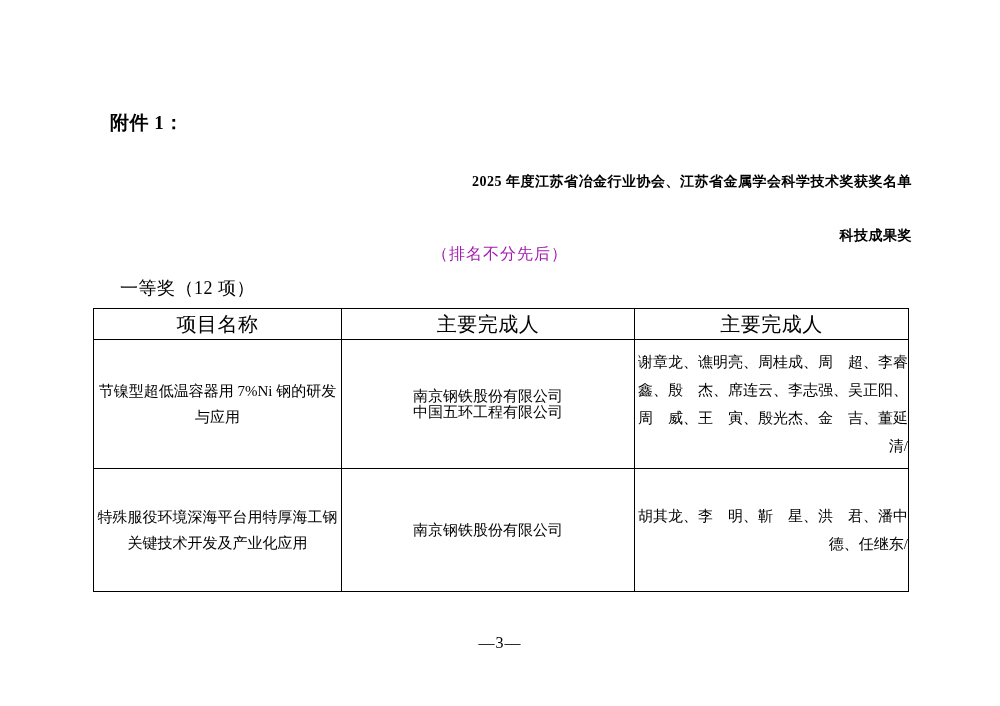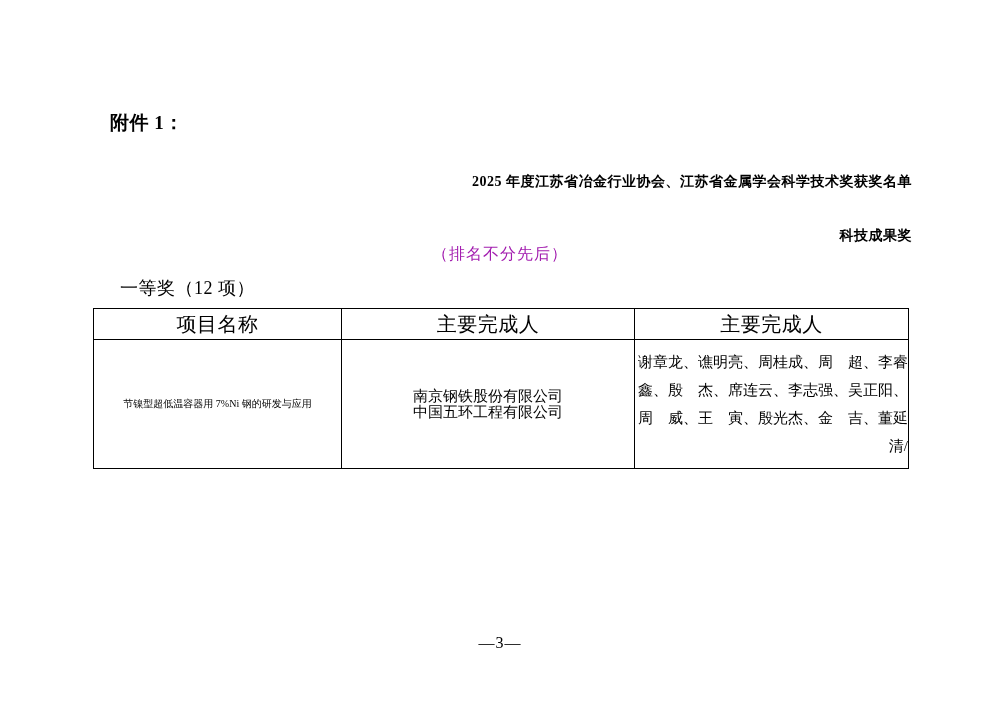--- a/index.html
+++ b/index.html
@@ -88,21 +88,21 @@
     font-weight: normal;
     text-align: center;
     letter-spacing: 0.5px;
   }
   col.c1 { width: 248px; }
   col.c2 { width: 293px; }
   col.c3 { width: 274px; }
 
   td.proj {
     text-align: center;
-    font-size: 10px;
+    font-size: 15px;
     line-height: 26px;
     padding: 10px 16px;
     font-family: Liberation Serif, serif;
   }
   td.unit {
     text-align: center;
     font-size: 15px;
     line-height: 16px;
     padding: 10px 10px;
   }
@@ -155,18 +155,23 @@
           <th>主要完成人</th>
           <th>主要完成人</th>
         </tr>
       </thead>
       <tbody>
         <tr class="row1">
           <td class="proj">节镍型超低温容器用 7%Ni 钢的研发与应用</td>
           <td class="unit">南京钢铁股份有限公司<br>中国五环工程有限公司</td>
           <td class="people">谢章龙、谯明亮、周桂成、周　超、李睿鑫、殷　杰、席连云、李志强、吴正阳、周　威、王　寅、殷光杰、金　吉、董延清/</td>
         </tr>
+        <tr class="row2">
+          <td class="proj">特殊服役环境深海平台用特厚海工钢关键技术开发及产业化应用</td>
+          <td class="unit">南京钢铁股份有限公司</td>
+          <td class="people">胡其龙、李　明、靳　星、洪　君、潘中德、任继东/</td>
+        </tr>
       </tbody>
     </table>
 
     <div class="page-number">—3—</div>
   </div>
 </div>
 
 </body></html>

